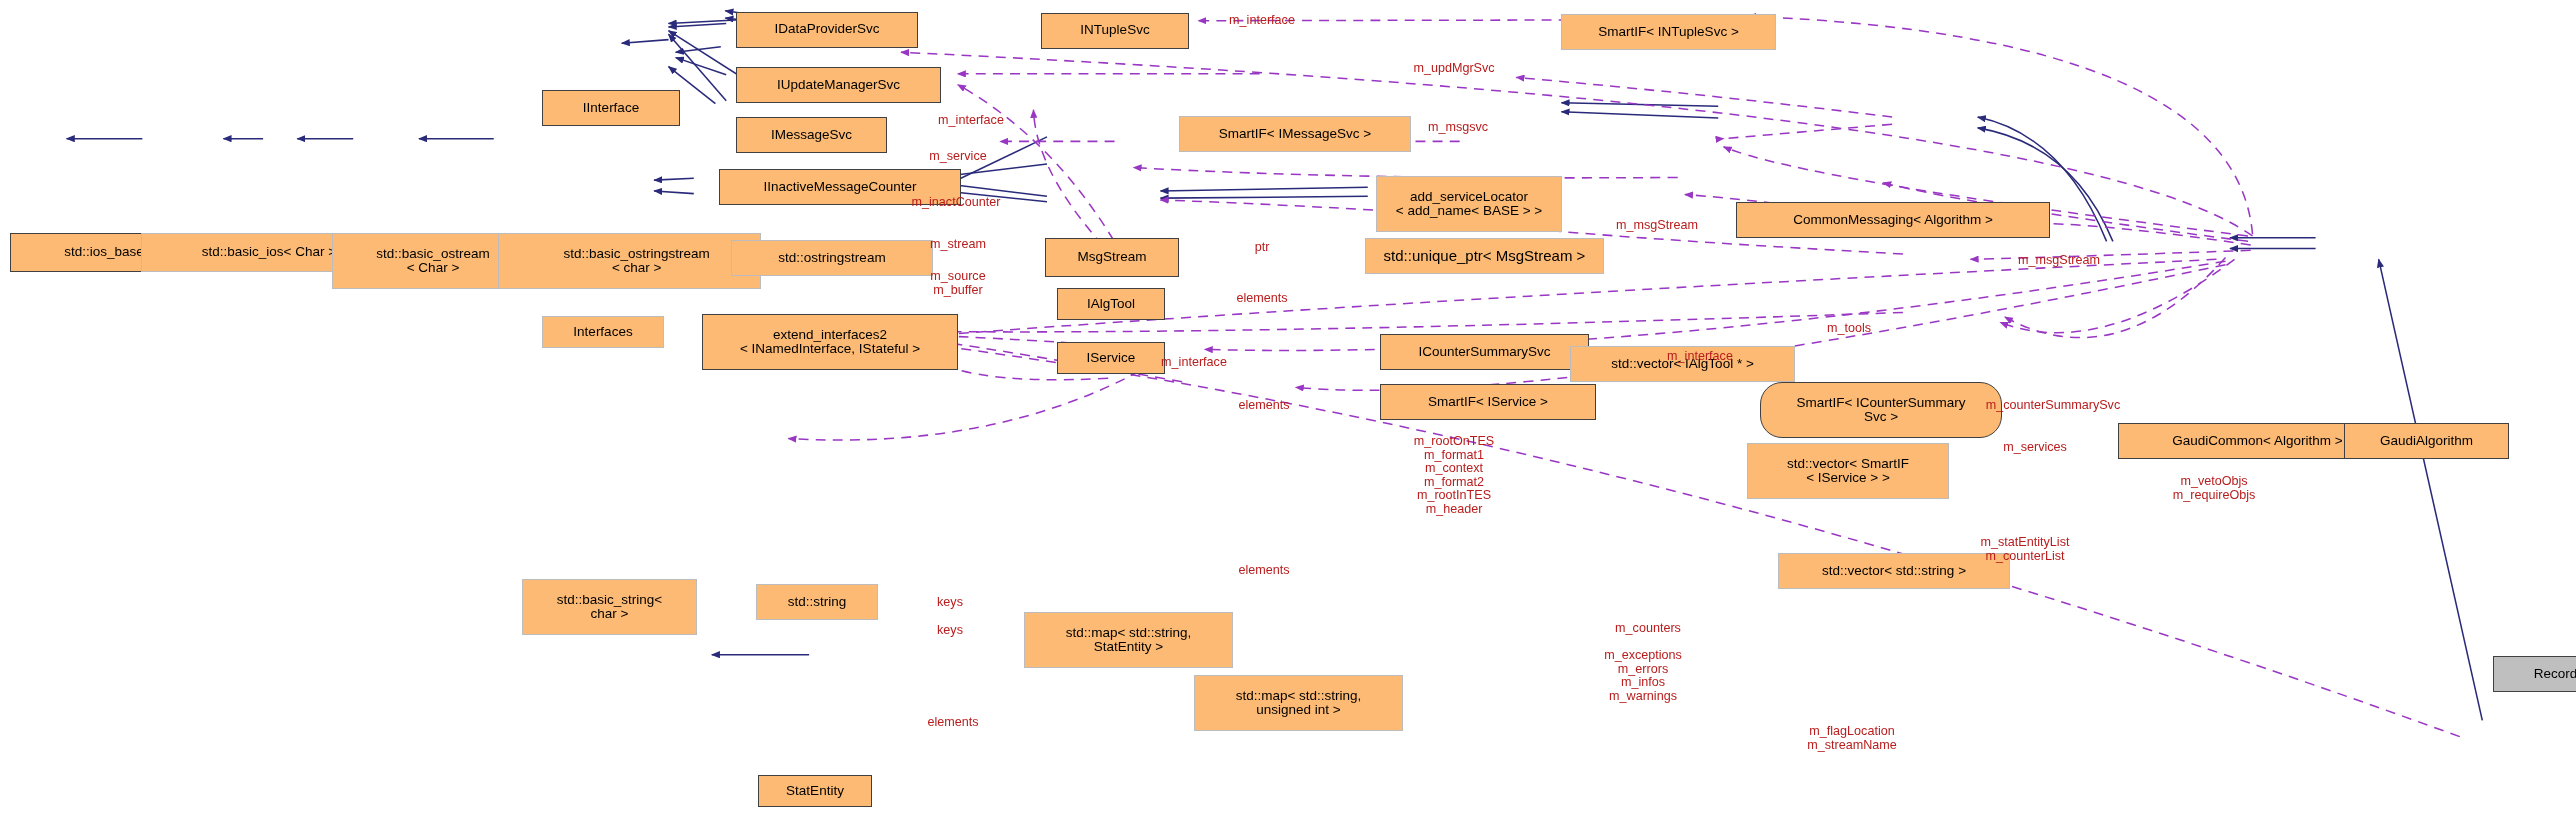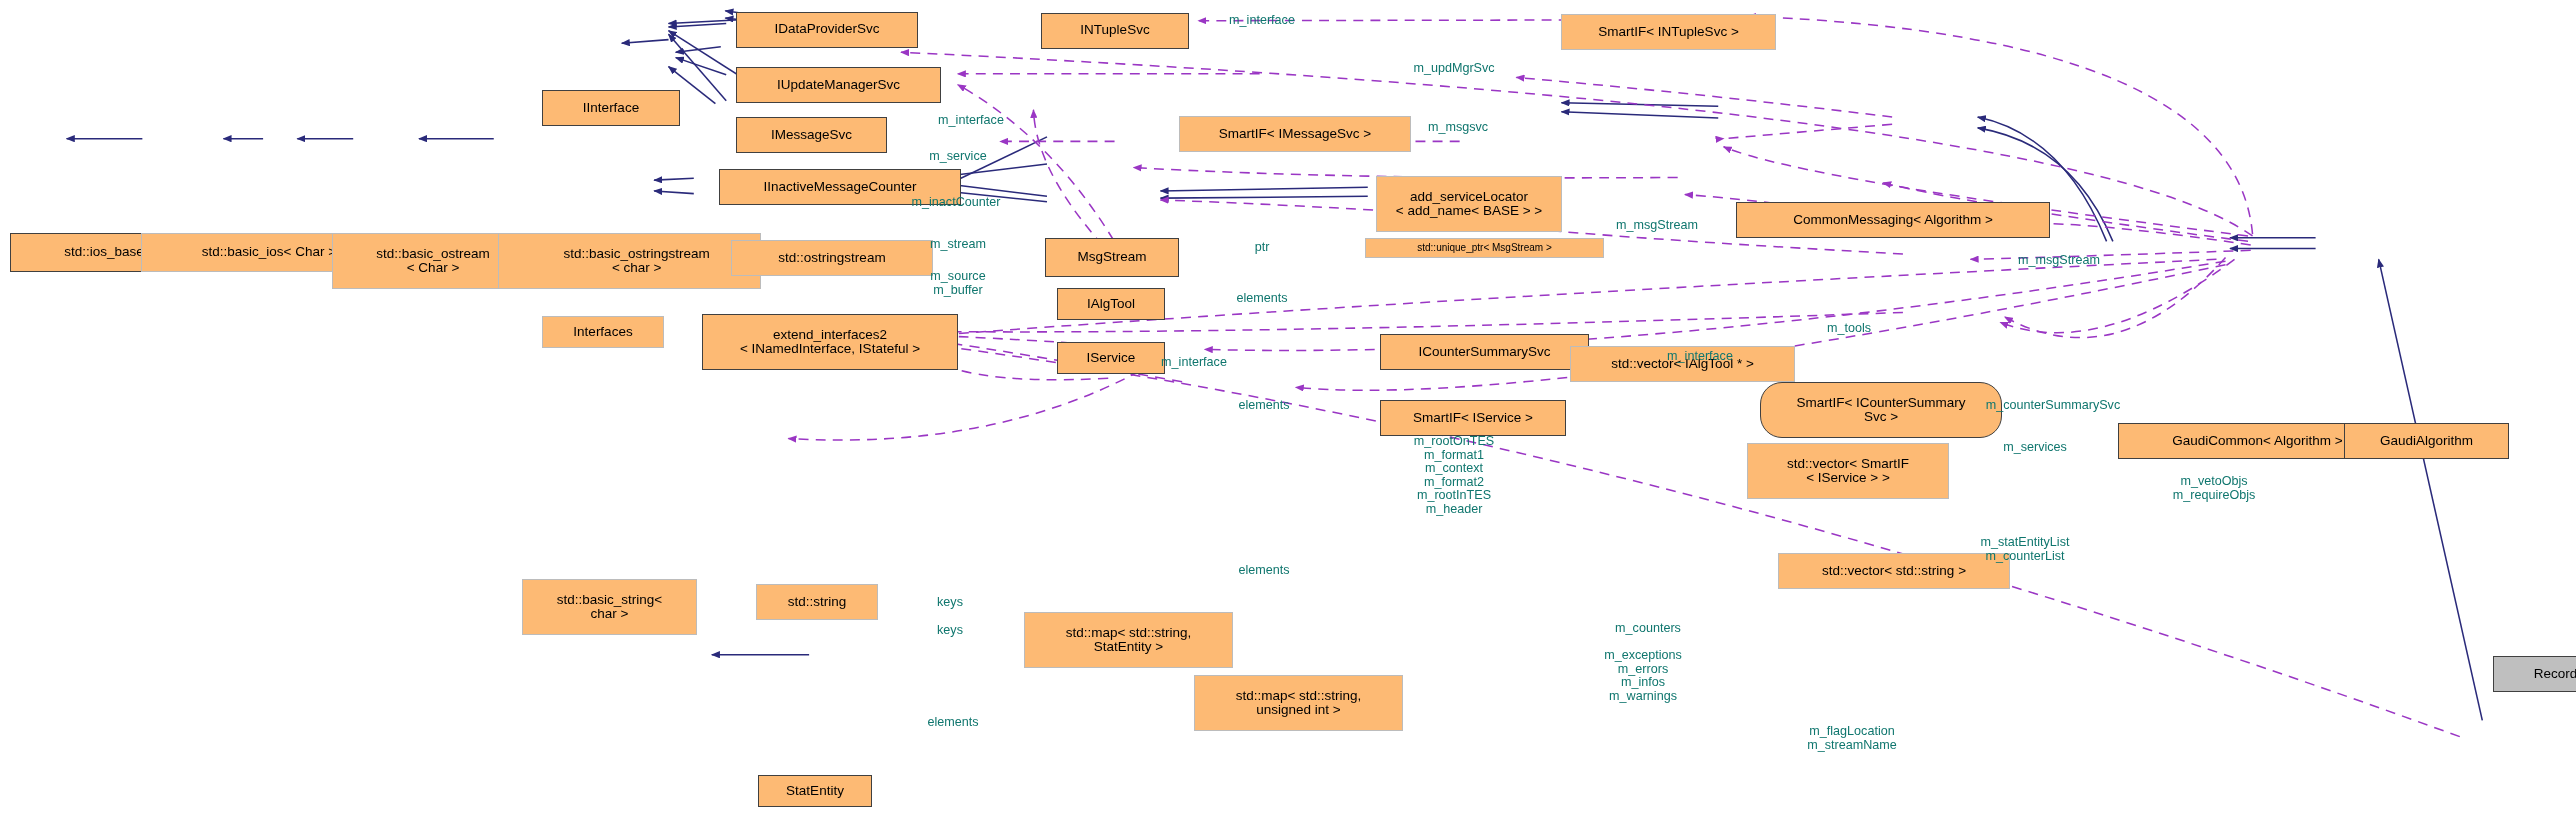--- a/index.html
+++ b/index.html
@@ -7,21 +7,21 @@
           font-family:"Liberation Sans","DejaVu Sans",sans-serif;overflow:hidden;}
   svg.edges{position:absolute;left:0;top:0;width:2576px;height:815px;pointer-events:none;}
 
   .node{position:absolute;box-sizing:border-box;display:flex;align-items:center;
         justify-content:center;text-align:center;background:#fdba74;
         border:0.9px solid #bcbcbc;color:#000000;font-size:13.5px;line-height:14.4px;
         padding:1.8px 3.6px;white-space:pre-line;z-index:5;}
   .node.thick{border:1.8px solid #404040;}
   .node.focus{background:#bfbfbf;border:1.8px solid #404040;}
 
-  .elabel{position:absolute;color:#0f766e;font-size:12.6px;line-height:13.5px;
+  .elabel{position:absolute;color:#b91c1c;font-size:12.6px;line-height:13.5px;
           text-align:center;white-space:pre-line;z-index:6;
           transform:translateX(-50%);}
 </style>
 </head>
 <body>
 
 <div id="canvas">
 
   <svg class="edges" viewBox="0 0 2859 905" preserveAspectRatio="none">
     <defs>
@@ -157,25 +157,25 @@
   <div class="node" style="left: 1179px; top: 116px; width: 232px; height: 36px; font-size: 13.5px;">SmartIF&lt; IMessageSvc &gt;</div>
 
   <div class="node" style="left: 542px; top: 316px; width: 122px; height: 32px; font-size: 13.5px;">Interfaces</div>
   <div class="node thick" style="left: 702px; top: 314px; width: 256px; height: 56px; font-size: 13.5px;">extend_interfaces2
 &lt; INamedInterface, IStateful &gt;</div>
   <div class="node thick" style="left: 1057px; top: 288px; width: 108px; height: 32px; font-size: 13.5px;">IAlgTool</div>
   <div class="node thick" style="left: 1057px; top: 342px; width: 108px; height: 32px; font-size: 13.5px;">IService</div>
 
   <div class="node" style="left: 1376px; top: 176px; width: 186px; height: 56px; font-size: 13.5px;">add_serviceLocator
 &lt; add_name&lt; BASE &gt; &gt;</div>
-  <div class="node" style="left: 1365px; top: 238px; width: 239px; height: 20px; font-size: 10px;">std::unique_ptr&lt; MsgStream &gt;</div>
+  <div class="node" style="left: 1365px; top: 238px; width: 239px; height: 36px; font-size: 15px;">std::unique_ptr&lt; MsgStream &gt;</div>
   <div class="node thick" style="left: 1736px; top: 202px; width: 314px; height: 36px; font-size: 13.5px;">CommonMessaging&lt; Algorithm &gt;</div>
 
   <div class="node thick" style="left: 1380px; top: 334px; width: 209px; height: 36px; font-size: 13.5px;">ICounterSummarySvc</div>
-  <div class="node thick" style="left: 1380px; top: 400px; width: 186px; height: 36px; font-size: 13.5px;">SmartIF&lt; IService &gt;</div>
+  <div class="node thick" style="left: 1380px; top: 384px; width: 216px; height: 36px; font-size: 13.5px;">SmartIF&lt; IService &gt;</div>
   <div class="node" style="left: 1570px; top: 314px; width: 225px; height: 36px; font-size: 13.5px; margin-top: 32px;">std::vector&lt; IAlgTool * &gt;</div>
   <div class="node thick" style="left: 1760px; top: 382px; width: 242px; height: 56px; font-size: 13.5px; border-radius: 22px;">SmartIF&lt; ICounterSummary
 Svc &gt;</div>
   <div class="node" style="left: 1747px; top: 443px; width: 202px; height: 56px; font-size: 13.5px;">std::vector&lt; SmartIF
 &lt; IService &gt; &gt;</div>
 
   <div class="node thick" style="left: 2118px; top: 423px; width: 279px; height: 36px; font-size: 13.5px;">GaudiCommon&lt; Algorithm &gt;</div>
   <div class="node thick" style="left: 2344px; top: 423px; width: 165px; height: 36px; font-size: 13.5px;">GaudiAlgorithm</div>
   <div class="node focus" style="left: 2493px; top: 656px; width: 209px; height: 36px; font-size: 13.5px;">RecordOutputStream</div>
 

